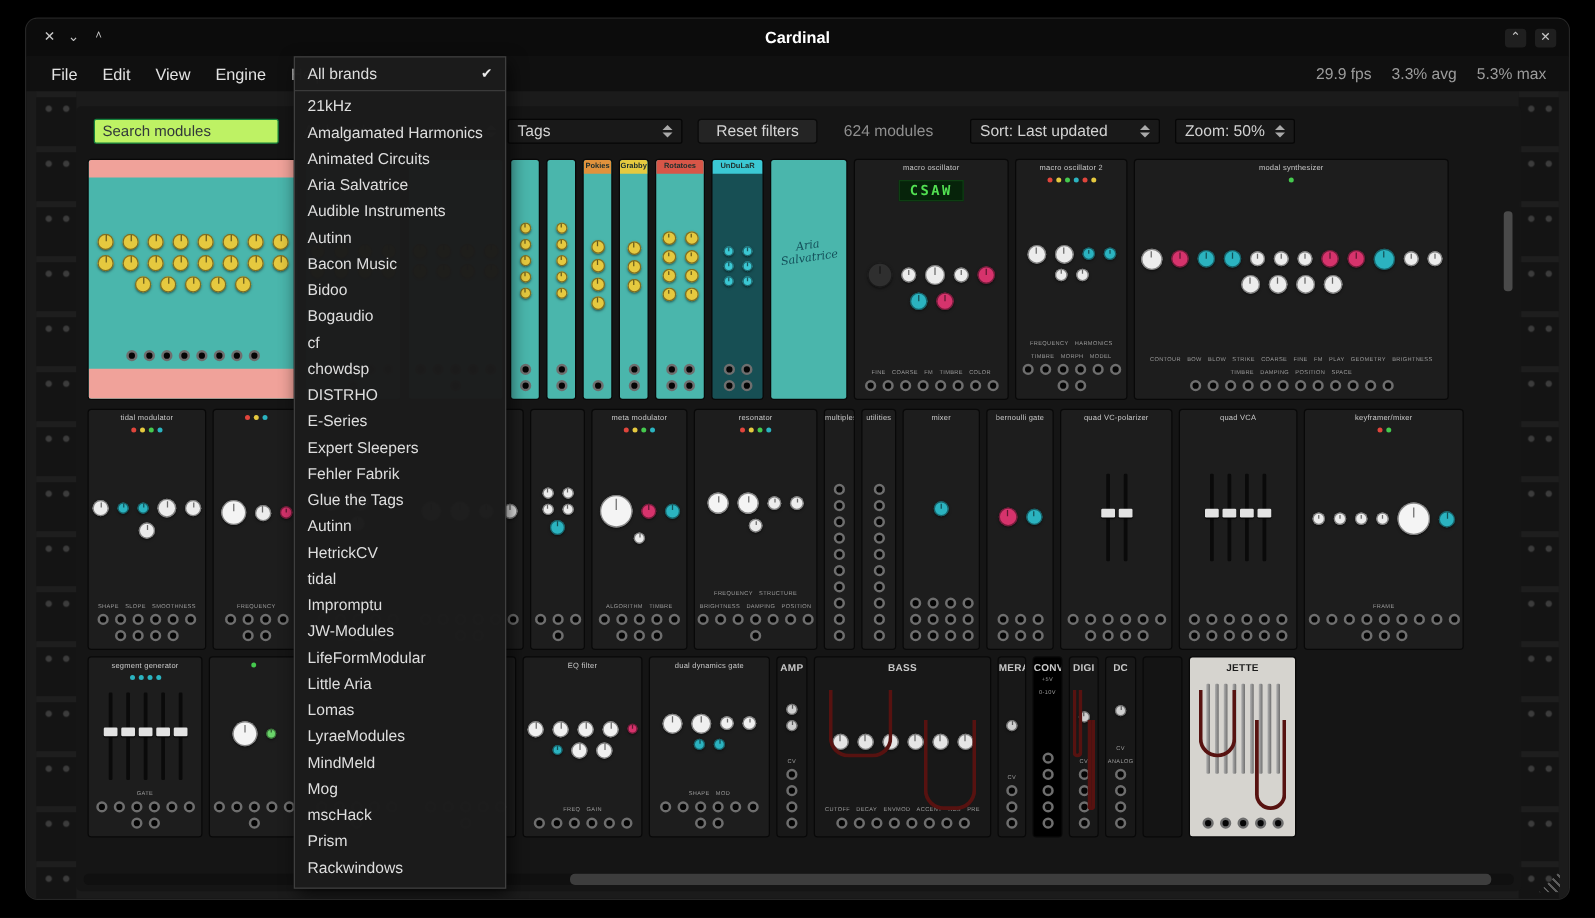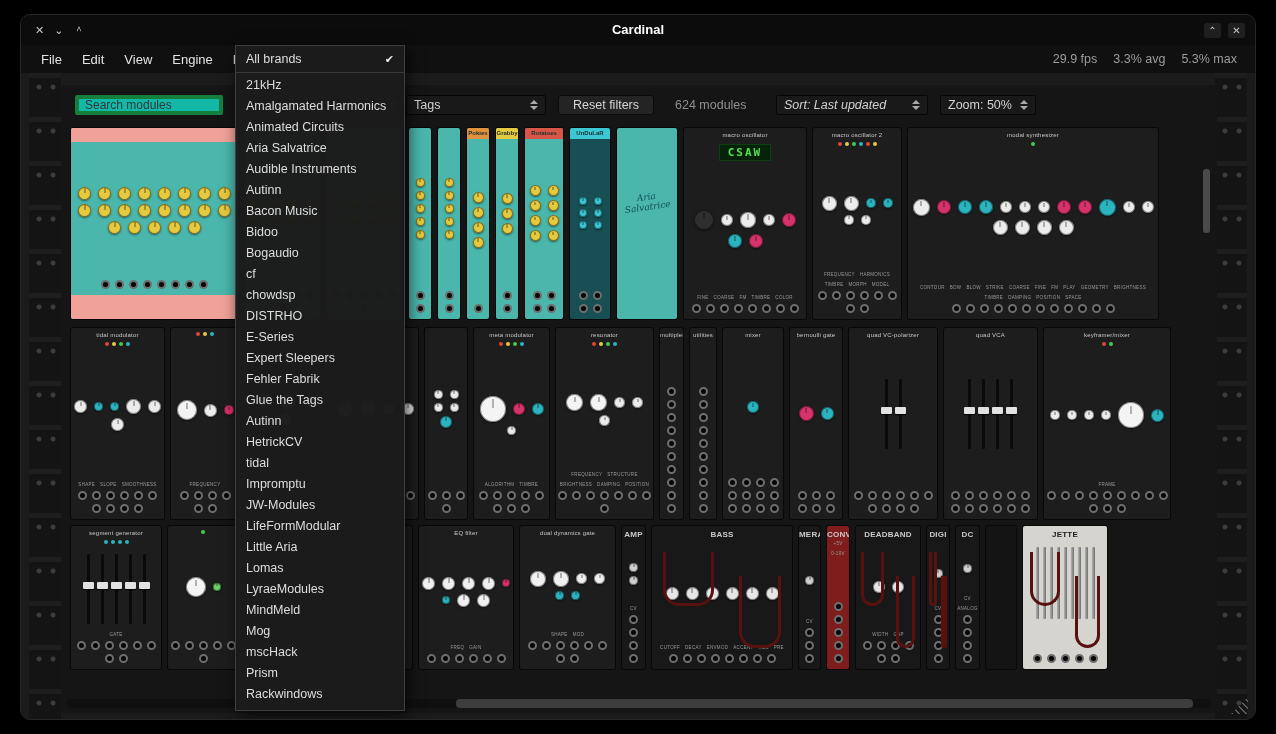--- a/index.html
+++ b/index.html
@@ -33,21 +33,21 @@
             repeating-linear-gradient(180deg, #1e1e1e 0 5px, #141414 5px 44px);
           background-size:100% 44px,100% 44px,100% 44px; }
   .rail.left { left:8px; } .rail.right { right:8px; }
 
   
   .browser { position:absolute; left:40px; top:12px; width:1156px; height:628px;
              background:rgba(22,22,22,0.97); border-radius:4px; overflow:hidden; z-index:5; }
 
   
   .tb { position:absolute; top:10px; height:20px; }
-  .search { left:14px; width:148px; background:#14b8a6; border:4px solid #15803d; border-radius:2px;
+  .search { left:14px; width:148px; background:#bef264; border:1px solid #15803d; border-radius:2px;
             color:#222; font-size:12px; padding:0 6px; outline:none; }
   .search::placeholder { color:#31383a; opacity:1; }
   .select { background:#191919; border:1px solid #060606; border-radius:2px; display:flex;
             align-items:center; justify-content:space-between; padding:0 7px; color:#d2d2d2; font-size:12.5px; }
   .updown { display:flex; flex-direction:column; gap:2px; }
   .updown i { display:block; width:0; height:0; border-left:4px solid transparent; border-right:4px solid transparent; }
   .updown .up { border-bottom:4px solid #aaa; }
   .updown .down { border-top:4px solid #aaa; }
   .btn { background:#242424; border:1px solid #0a0a0a; border-radius:3px; color:#d5d5d5;
          font-size:12.5px; display:flex; align-items:center; justify-content:center; }
@@ -165,21 +165,21 @@
             <i class="down"></i>
           </span>
       </div>
 
       <div class="tb btn" style="left:497px; width:96px;">
         <span>Reset filters</span>
       </div>
 
       <div class="tb count" style="left:614px;">624 modules</div>
 
-      <div class="tb select" style="left:715px; width:152px;font-style:italic;">
+      <div class="tb select" style="left:715px; width:152px;">
         <span>Sort: Last updated</span>
         <span class="updown">
             <i class="up"></i>
             <i class="down"></i>
           </span>
       </div>
 
       <div class="tb select" style="left:879px; width:96px;">
         <span>Zoom: 50%</span>
         <span class="updown">
@@ -971,54 +971,33 @@
             </div>
             <div class="mod-labels">
               <span>CV</span>
             </div>
             <div class="jack-row">
               <span class="jack"></span>
               <span class="jack"></span>
               <span class="jack"></span>
             </div>
           </div>
-          <div class="module" style="width: 22px; background: #7f1d1d;">
+          <div class="module" style="width: 22px; background: #000000;">
             <div class="mod-title big">CONV</div>
             <div class="mod-labels">
               <span>+5V</span>
               <span>0-10V</span>
             </div>
             <div class="jack-row">
               <span class="jack"></span>
               <span class="jack"></span>
               <span class="jack"></span>
               <span class="jack"></span>
               <span class="jack"></span>
             </div>
-          </div>
-          <div class="module" style="width: 64px; background: rgb(24, 24, 24);">
-            <div class="mod-title big">DEADBAND</div>
-            <div class="knob-area">
-              <span class="knob" style="height: 12px; width: 12px; background: rgb(230, 230, 230);"></span>
-              <span class="knob" style="height: 12px; width: 12px; background: rgb(230, 230, 230);"></span>
-            </div>
-            <div class="mod-labels">
-              <span>WIDTH</span>
-              <span>GAP</span>
-            </div>
-            <div class="jack-row">
-              <span class="jack"></span>
-              <span class="jack"></span>
-              <span class="jack"></span>
-              <span class="jack"></span>
-              <span class="jack"></span>
-              <span class="jack"></span>
-            </div>
-            <div class="cable c1"></div>
-            <div class="cable c2"></div>
           </div>
           <div class="module" style="width: 22px; background: rgb(24, 24, 24);">
             <div class="mod-title big">DIGI</div>
             <div class="knob-area">
               <span class="knob" style="height: 9px; width: 9px; background: rgb(207, 207, 207);"></span>
             </div>
             <div class="mod-labels">
               <span>CV</span>
             </div>
             <div class="jack-row">

